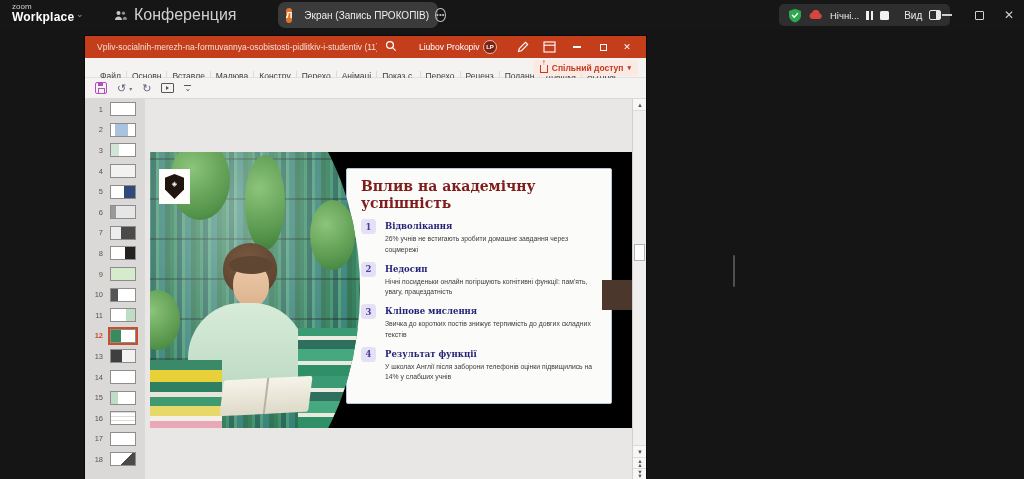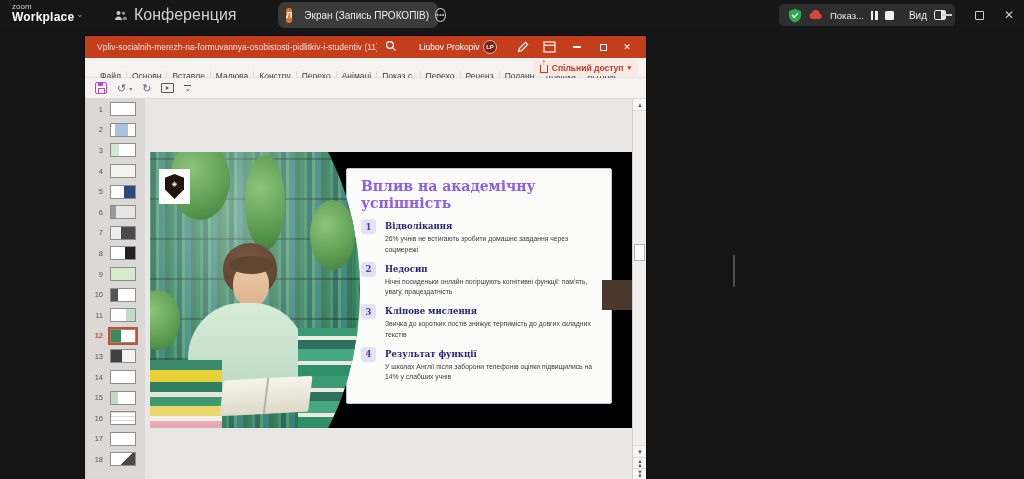--- a/index.html
+++ b/index.html
@@ -106,21 +106,21 @@
   .stack{position:absolute;}
   .stk-l{left:108px;top:300px;width:74px;height:70px;background:repeating-linear-gradient(0deg,#e8a8b8 0 9px,#f2efe6 9px 14px,#e8d86a 14px 24px,#3f9a70 24px 33px,#e8e4da 33px 38px,#2f7f62 38px 48px,#e8d038 48px 60px,#3a8a6a 60px 70px);}
   .stk-r{left:258px;top:268px;width:62px;height:100px;background:repeating-linear-gradient(0deg,#2f8f66 0 11px,#e9e9df 11px 15px,#46a87e 15px 27px,#2f6f5e 27px 36px,#ecece2 36px 40px,#3a9a74 40px 52px);}
   .openbook{position:absolute;left:182px;top:318px;width:88px;height:36px;background:linear-gradient(#f6f4ea,#ded9c8);transform:skewX(-10deg) rotate(-3deg);border-radius:3px;}
   .openbook::after{content:"";position:absolute;left:49%;top:0;bottom:0;width:2px;background:#b9b2a0;}
   .emblem{position:absolute;left:9px;top:17px;width:31px;height:35px;background:#fdfdfb;z-index:4;display:flex;align-items:center;justify-content:center;}
   .shield{width:19px;height:25px;background:#20140e;clip-path:polygon(50% 0,100% 15%,100% 62%,50% 100%,0 62%,0 15%);position:relative;}
   .shield i{position:absolute;left:50%;top:40%;transform:translate(-50%,-50%);color:#fff;font-size:7px;font-style:normal;}
 
   .panel{position:absolute;left:196px;top:16px;width:266px;height:236px;background:#fbfbf9;border:1px solid #b9c5d8;border-radius:2px;z-index:2;padding:9px 12px 8px 14px;}
-  .stitle{font-family:"DejaVu Serif",serif;font-weight:bold;color:#8b5cf6;font-size:14px;line-height:1.22;width:200px;}
+  .stitle{font-family:"DejaVu Serif",serif;font-weight:bold;color:#7f1d1d;font-size:14px;line-height:1.22;width:200px;}
   .points{margin-top:7px;display:flex;flex-direction:column;gap:6.5px;}
   .pt{display:flex;gap:9px;}
   .badge{flex:0 0 auto;width:15px;height:15px;border-radius:3.5px;background:#e4e1f6;color:#4a3f99;font-weight:bold;font-size:8.5px;display:flex;align-items:center;justify-content:center;font-family:"DejaVu Serif",serif;}
   .ph{font-family:"DejaVu Serif",serif;font-weight:bold;color:#232278;font-size:8.5px;margin-top:2px;}
   .pb{font-size:6.8px;color:#3c3c3c;line-height:1.55;margin-top:3px;width:218px;}
   .brown{position:absolute;left:452px;top:128px;width:30px;height:30px;background:#4b372c;z-index:5;}
 
   
   .cam{position:absolute;left:738px;top:191px;width:282px;height:162px;overflow:hidden;background:linear-gradient(97deg,#d7d8da 0%,#cbccd0 30%,#8a8d92 46%,#2e3138 58%,#17191d 76%,#101216 100%);}
   .whair{position:absolute;left:91px;top:18px;width:82px;height:72px;border-radius:48% 48% 42% 42%;background:radial-gradient(circle at 45% 30%,#e6d494,#c9ab5e 75%,#b2924a);}
@@ -173,21 +173,21 @@
     </div>
 
     <div class="rec-pill">
       <svg width="14" height="15" viewBox="0 0 14 15">
         <path d="M7 .8 13 3v4.5c0 3.4-2.5 5.9-6 7-3.5-1.1-6-3.6-6-7V3Z" fill="#2ea84f"></path>
         <path d="m4.4 7.3 1.8 1.9 3.4-3.6" stroke="#fff" stroke-width="1.4" fill="none" stroke-linecap="round"></path>
       </svg>
       <svg width="14" height="10" viewBox="0 0 14 10">
         <path d="M3.5 9A3.2 3.2 0 0 1 3 2.7 4 4 0 0 1 10.8 3.4 2.9 2.9 0 0 1 10.6 9Z" fill="#d5473d"></path>
       </svg>
-      <span class="txt">Показ...</span>
+      <span class="txt">Нічні...</span>
       <div class="pausebtn">
           <i></i>
           <i></i>
         </div>
       <div class="stopbtn"></div>
       <span class="view-lbl">Вид</span>
       <div class="view-ic"></div>
     </div>
 
     <div class="winctl wc-min">

